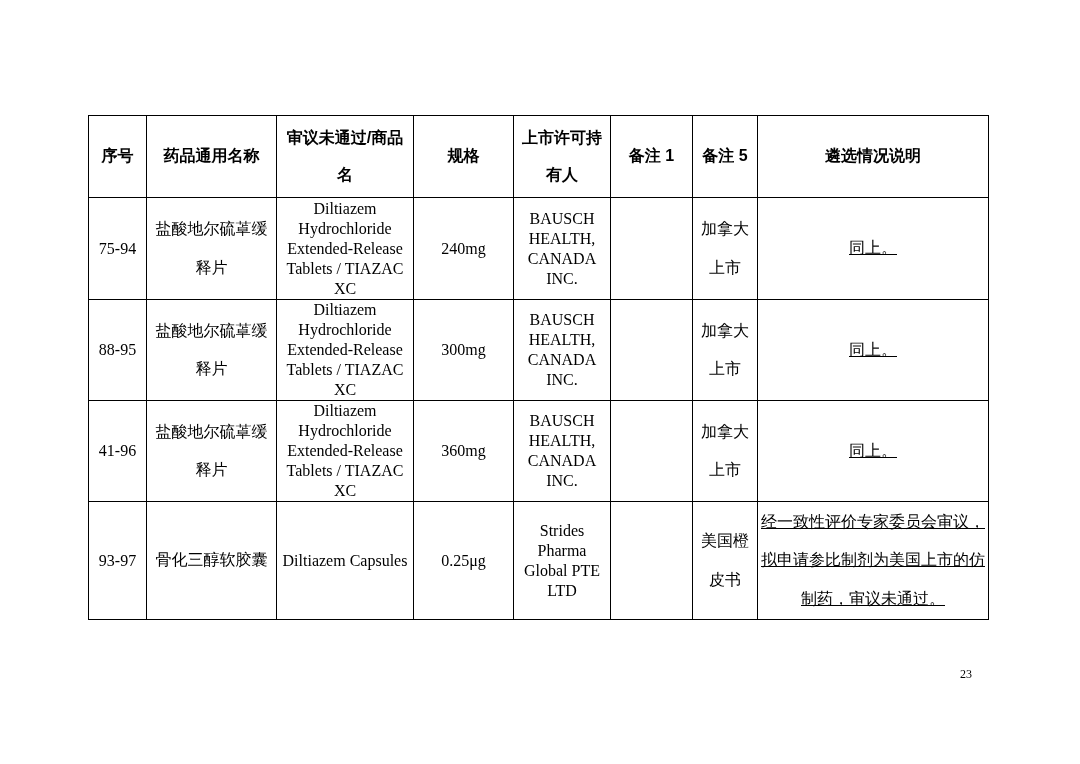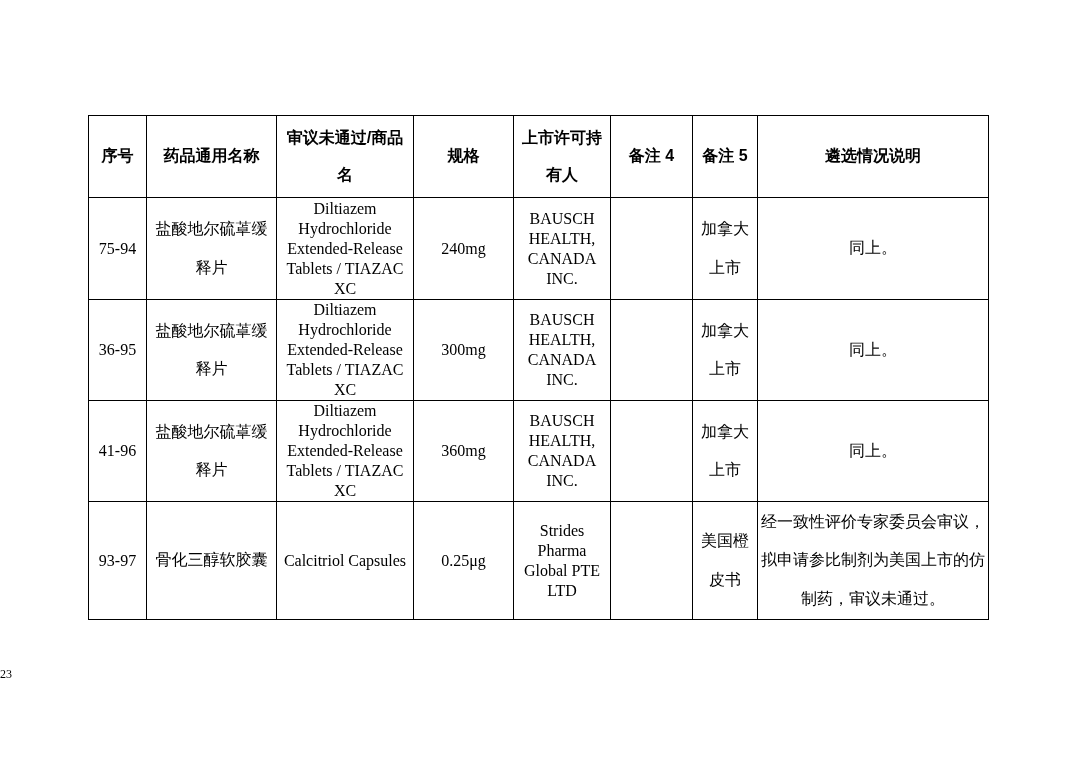--- a/index.html
+++ b/index.html
@@ -44,27 +44,28 @@
   tr.r1  { height: 102px; }
   tr.r2  { height: 101px; }
   tr.r3  { height: 101px; }
   tr.r4  { height: 118px; }
   .lh-wide  { line-height: 2.4; margin-left: 21px; }
   .lh-tight { line-height: 1.25; }
   .align-left {
     text-align: left;
     padding-left: 6px;
     padding-right: 6px;
+    text-decoration: underline;
   }
   .page-number {
     position: absolute;
     top: 667px;
     left: 0;
     width: 972px;
-    text-align: left;
+    text-align: right;
     font-size: 12px;
     font-family: "Liberation Serif", "DejaVu Serif", serif;
   }
 </style>
 </head>
 <body>
 
 <div class="page">
 
   <table class="doc-table">
@@ -79,21 +80,21 @@
       <col style="width:231px">
     </colgroup>
     <thead>
       <tr class="hr">
         <th>序号</th>
         <th>药品通用名称</th>
         <th>审议未通过/商品名</th>
         <th>规格</th>
         <th>上市许可持
 有人</th>
-        <th>备注 4</th>
+        <th>备注 1</th>
         <th>备注 5</th>
         <th>遴选情况说明</th>
       </tr>
     </thead>
     <tbody>
       <tr class="r1">
         <td class="lh-tight">75-94</td>
         <td class="lh-wide">盐酸地尔硫䓬缓
 释片</td>
         <td class="lh-tight">Diltiazem
@@ -105,21 +106,21 @@
         <td class="lh-tight">BAUSCH
 HEALTH,
 CANADA
 INC.</td>
         <td class="lh-wide"></td>
         <td class="lh-wide">加拿大
 上市</td>
         <td class="lh-wide align-left">同上。</td>
       </tr>
       <tr class="r2">
-        <td class="lh-tight">36-95</td>
+        <td class="lh-tight">88-95</td>
         <td class="lh-wide">盐酸地尔硫䓬缓
 释片</td>
         <td class="lh-tight">Diltiazem
 Hydrochloride
 Extended-Release
 Tablets / TIAZAC
 XC</td>
         <td class="lh-tight">300mg</td>
         <td class="lh-tight">BAUSCH
 HEALTH,
@@ -145,21 +146,21 @@
 CANADA
 INC.</td>
         <td class="lh-wide"></td>
         <td class="lh-wide">加拿大
 上市</td>
         <td class="lh-wide align-left">同上。</td>
       </tr>
       <tr class="r4">
         <td class="lh-tight">93-97</td>
         <td class="lh-wide">骨化三醇软胶囊</td>
-        <td class="lh-tight">Calcitriol Capsules</td>
+        <td class="lh-tight">Diltiazem Capsules</td>
         <td class="lh-tight">0.25μg</td>
         <td class="lh-tight">Strides
 Pharma
 Global PTE
 LTD</td>
         <td class="lh-wide"></td>
         <td class="lh-wide">美国橙
 皮书</td>
         <td class="lh-wide align-left">经一致性评价专家委员会审议，
 拟申请参比制剂为美国上市的仿

